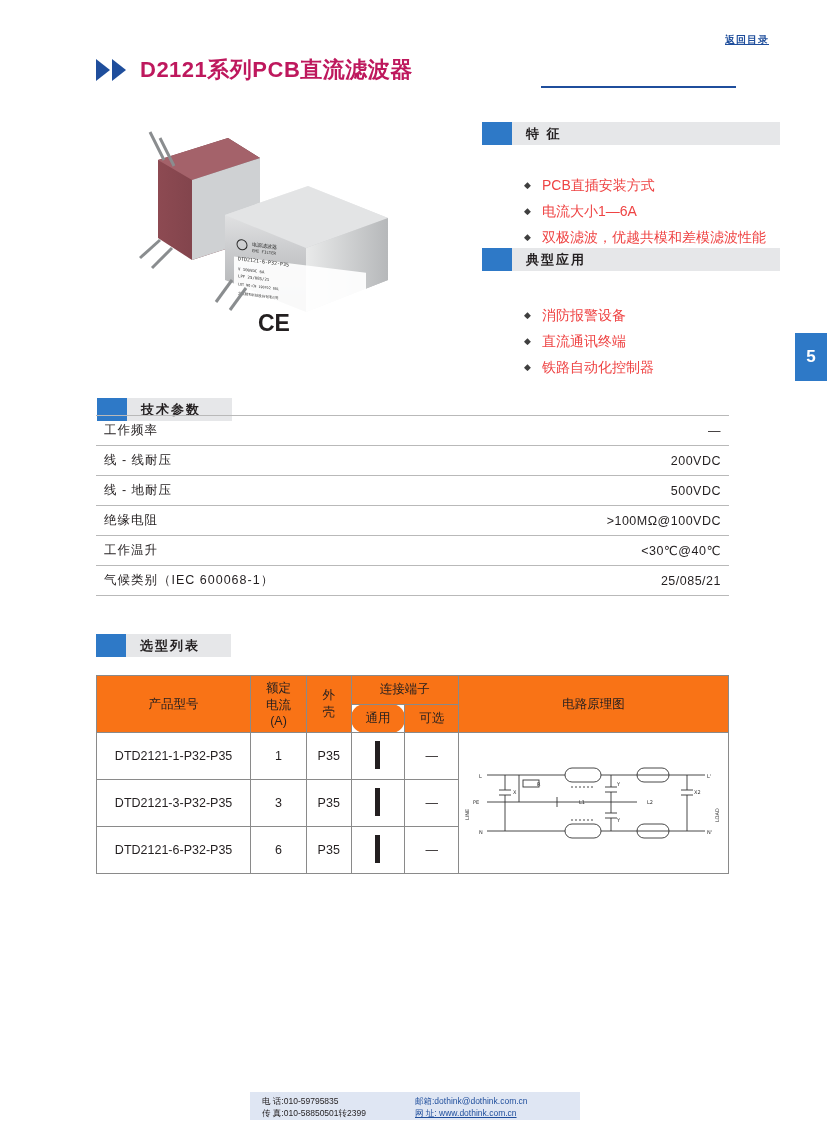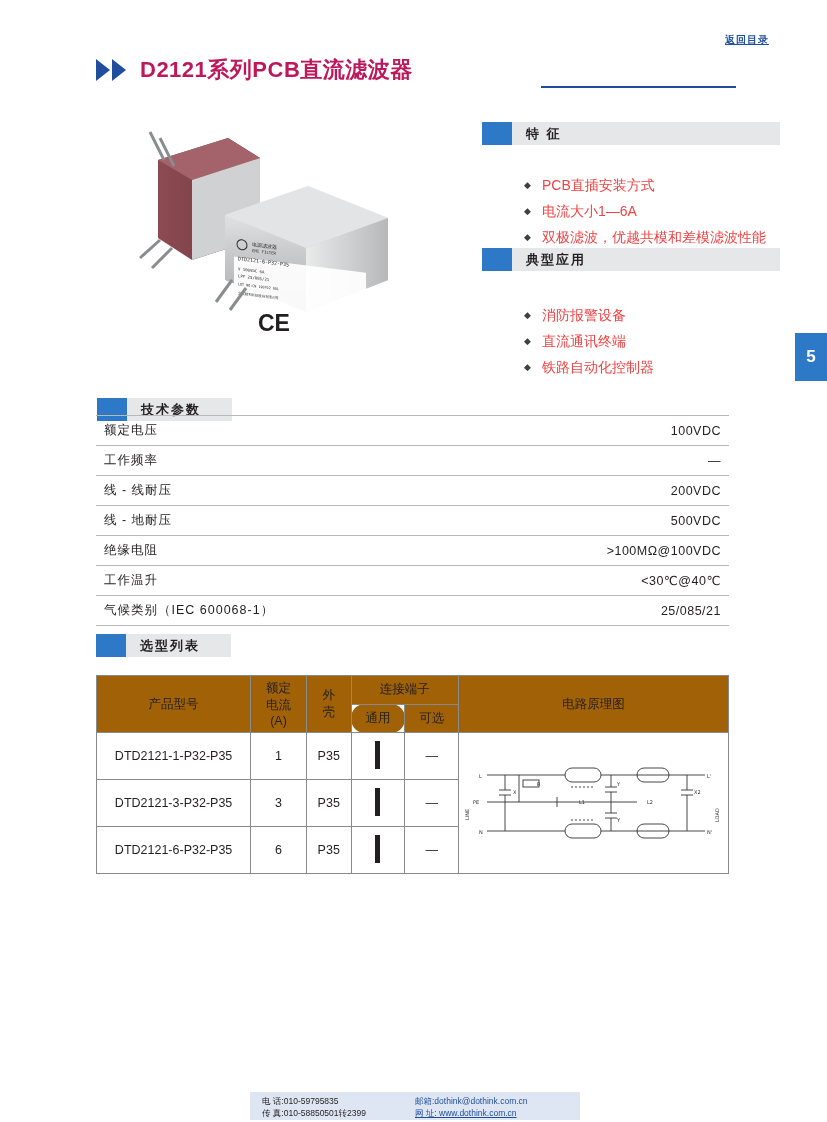--- a/index.html
+++ b/index.html
@@ -93,21 +93,21 @@
   
   .seltable {
     position: absolute; left: 96px; top: 675px; width: 633px;
     border-collapse: collapse; font-size: 12px;
     border: 1px solid #8a8a8a;
   }
   .seltable th, .seltable td {
     border: 1px solid #8a8a8a; text-align: center; vertical-align: middle;
     padding: 4px 2px;
   }
-  .seltable thead th { background: #a16207; font-weight: normal; font-size: 12.5px; }
+  .seltable thead th { background: #f97316; font-weight: normal; font-size: 12.5px; }
   .seltable td { height: 47px; font-size: 12.5px; }
   .col-model { width: 155px; }
   .col-cur { width: 56px; }
   .col-case { width: 45px; }
   .col-t1 { width: 54px; border-radius: 14px; }
   .col-t2 { width: 54px; }
   .col-sch { width: 269px; }
   .bar-glyph {
     display:inline-block; width: 5px; height: 28px; background: #231f20;
   }
@@ -232,24 +232,20 @@
 
   <div class="sec-head narrow" style="left:97px; top:374px; width:135px;margin-top:24px;">
     <div class="tab"></div>
     <div class="bar"></div>
     <div class="label">技术参数</div>
   </div>
 
   <table class="spec">
     <tbody>
       <tr>
-        <td class="k">额定电压</td>
-        <td class="v">100VDC</td>
-      </tr>
-      <tr>
         <td class="k">工作频率</td>
         <td class="v">—</td>
       </tr>
       <tr>
         <td class="k">线 - 线耐压</td>
         <td class="v">200VDC</td>
       </tr>
       <tr>
         <td class="k">线 - 地耐压</td>
         <td class="v">500VDC</td>

